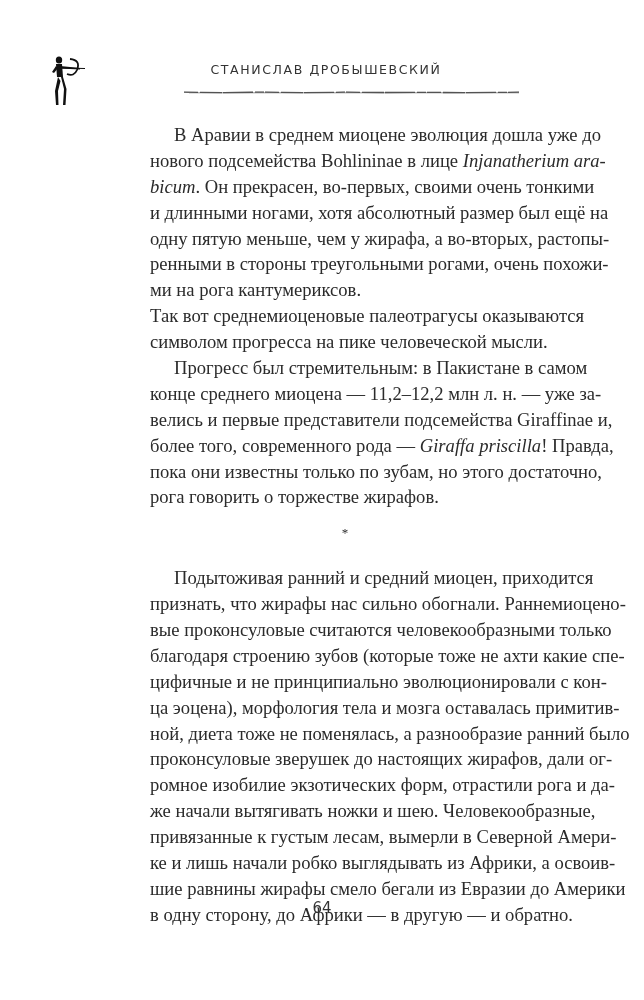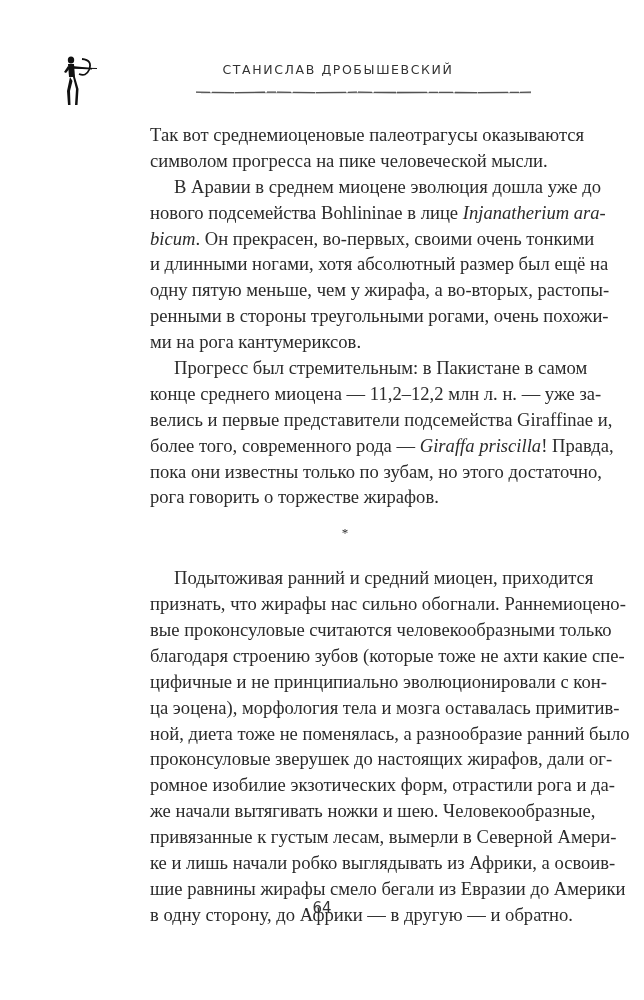--- a/index.html
+++ b/index.html
@@ -9,21 +9,21 @@
     }
     body {
       width: 644px;
       height: 1000px;
       position: relative;
       overflow: hidden;
       color: #2a2a2a;
     }
     .running-head {
       position: absolute;
-      left: 16px;
+      left: 4px;
       top: 0;
       width: 556px;
       height: 110px;
     }
     .archer {
       position: absolute;
       left: 46px;
       top: 55px;
       width: 36px;
       height: 52px;
@@ -118,32 +118,32 @@
   </svg>
   <div class="author">СТАНИСЛАВ ДРОБЫШЕВСКИЙ</div>
   <svg class="rule" viewBox="0 0 335 3" preserveAspectRatio="none" xmlns="http://www.w3.org/2000/svg">
     <path d="M0 1.2 L40 1.6 L80 1.1 L120 1.7 L160 1.2 L200 1.5 L240 1.3 L280 1.7 L335 1.2" stroke="#444" stroke-width="1.3" fill="none" stroke-dasharray="14 2 22 1 30 2 9 1"></path>
     <path d="M5 1.8 L335 1.8" stroke="#666" stroke-width="0.7" fill="none"></path>
   </svg>
 </div>
 
 <div class="text-block">
   <div class="para">
-    <span class="line">Так вот среднемиоценовые палеотрагусы оказываются</span>
-    <span class="line last">символом прогресса на пике человеческой мысли.</span>
-  </div>
-
-  <div class="para">
     <span class="line indent">В Аравии в среднем миоцене эволюция дошла уже до</span>
     <span class="line">нового подсемейства Bohlininae в лице <i>Injanatherium ara-</i></span>
     <span class="line"><i>bicum</i>. Он прекрасен, во-первых, своими очень тонкими</span>
     <span class="line">и длинными ногами, хотя абсолютный размер был ещё на</span>
     <span class="line">одну пятую меньше, чем у жирафа, а во-вторых, растопы-</span>
     <span class="line">ренными в стороны треугольными рогами, очень похожи-</span>
     <span class="line last">ми на рога кантумериксов.</span>
+  </div>
+
+  <div class="para">
+    <span class="line">Так вот среднемиоценовые палеотрагусы оказываются</span>
+    <span class="line last">символом прогресса на пике человеческой мысли.</span>
   </div>
 
   <div class="para">
     <span class="line indent">Прогресс был стремительным: в Пакистане в самом</span>
     <span class="line">конце среднего миоцена — 11,2–12,2 млн л. н. — уже за-</span>
     <span class="line">велись и первые представители подсемейства Giraffinae и,</span>
     <span class="line">более того, современного рода — <i>Giraffa priscilla</i>! Правда,</span>
     <span class="line">пока они известны только по зубам, но этого достаточно,</span>
     <span class="line last">рога говорить о торжестве жирафов.</span>
   </div>

